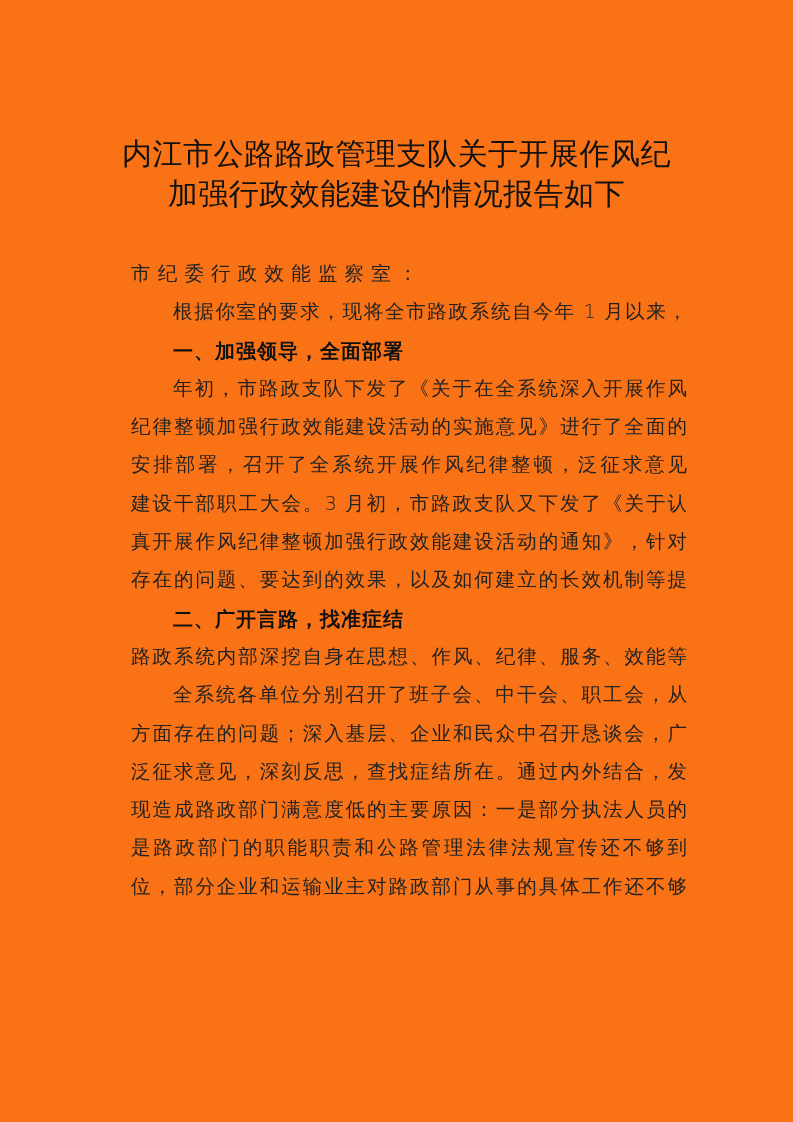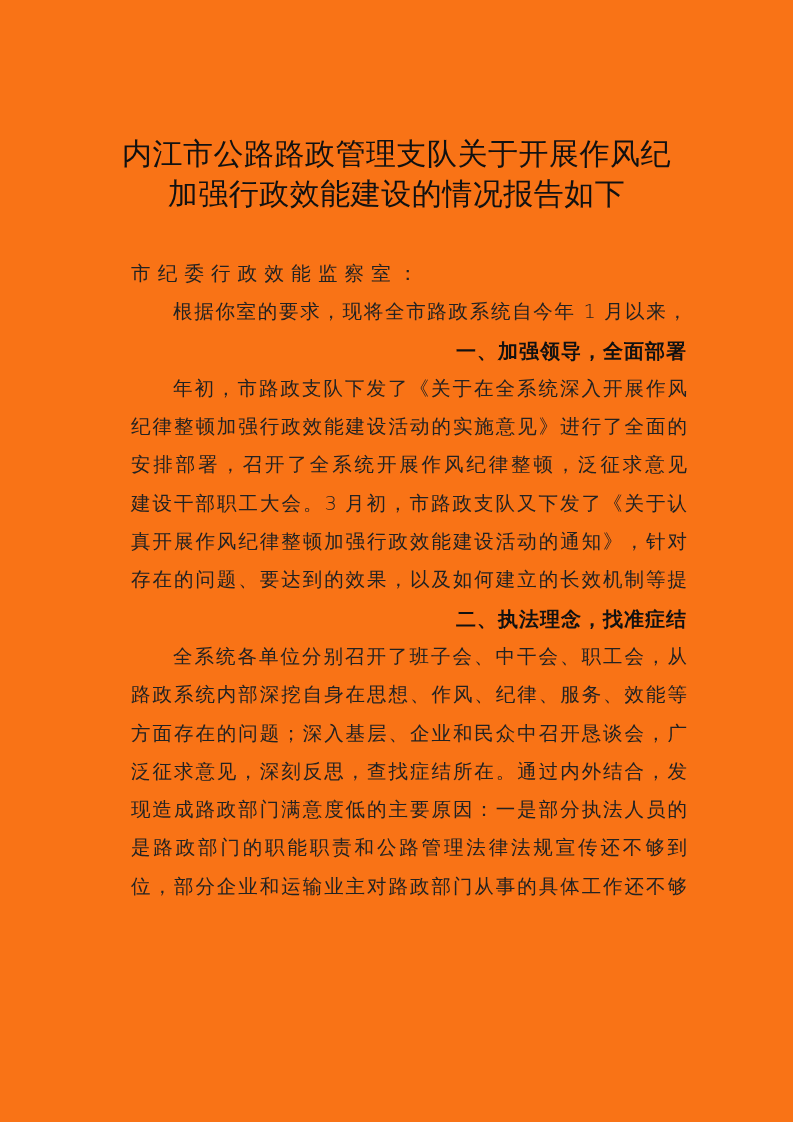--- a/index.html
+++ b/index.html
@@ -7,21 +7,21 @@
          font-family: "DejaVu Serif", "Liberation Serif", serif; color: #1a1a1a; }
   .page { position: absolute; left: 0; top: 0; width: 793px; height: 1122px; background: #f97316; }
   .title { position: absolute; left: 100px; width: 593px; top: 134px; text-align: center;
            font-size: 30px; line-height: 40px; letter-spacing: 0.5px; color: #111;
            font-family: "DejaVu Serif", serif; font-weight: normal; }
   .title div { white-space: nowrap; }
   .body { position: absolute; left: 120px; top: 255px; width: 556px; margin-left: 11px; }
   .line { height: 38.3px; line-height: 38.3px; font-size: 19.5px; white-space: nowrap;
           letter-spacing: 7.2px; color: #222; font-family: "DejaVu Sans", sans-serif; font-weight: 300; }
   .line.just { text-align: justify; text-align-last: justify; letter-spacing: 0; }
-  .indent { padding-left: 42px; text-align: right; }
+  .indent { padding-left: 42px; }
   .heading { font-weight: bold; font-family: "DejaVu Sans", sans-serif; letter-spacing: 1px; color: #111; font-size: 20px; }
 </style>
 </head>
 <body>
 
 <div class="page">
   <div class="title">
     <div>内江市公路路政管理支队关于开展作风纪</div>
     <div>加强行政效能建设的情况报告如下</div>
   </div>
@@ -31,22 +31,22 @@
     <div class="line just indent">根据你室的要求，现将全市路政系统自今年 1 月以来，</div>
 
     <div class="line heading indent">一、加强领导，全面部署</div>
     <div class="line just indent">年初，市路政支队下发了《关于在全系统深入开展作风</div>
     <div class="line just">纪律整顿加强行政效能建设活动的实施意见》进行了全面的</div>
     <div class="line just">安排部署，召开了全系统开展作风纪律整顿，泛征求意见</div>
     <div class="line just">建设干部职工大会。3 月初，市路政支队又下发了《关于认</div>
     <div class="line just">真开展作风纪律整顿加强行政效能建设活动的通知》，针对</div>
     <div class="line just">存在的问题、要达到的效果，以及如何建立的长效机制等提</div>
 
-    <div class="line heading indent">二、执法理念，找准症结</div>
+    <div class="line heading indent">二、广开言路，找准症结</div>
+    <div class="line just">路政系统内部深挖自身在思想、作风、纪律、服务、效能等</div>
     <div class="line just indent">全系统各单位分别召开了班子会、中干会、职工会，从</div>
-    <div class="line just">路政系统内部深挖自身在思想、作风、纪律、服务、效能等</div>
     <div class="line just">方面存在的问题；深入基层、企业和民众中召开恳谈会，广</div>
     <div class="line just">泛征求意见，深刻反思，查找症结所在。通过内外结合，发</div>
     <div class="line just">现造成路政部门满意度低的主要原因：一是部分执法人员的</div>
     <div class="line just">是路政部门的职能职责和公路管理法律法规宣传还不够到</div>
     <div class="line just">位，部分企业和运输业主对路政部门从事的具体工作还不够</div>
   </div>
 </div>
 
 </body></html>

